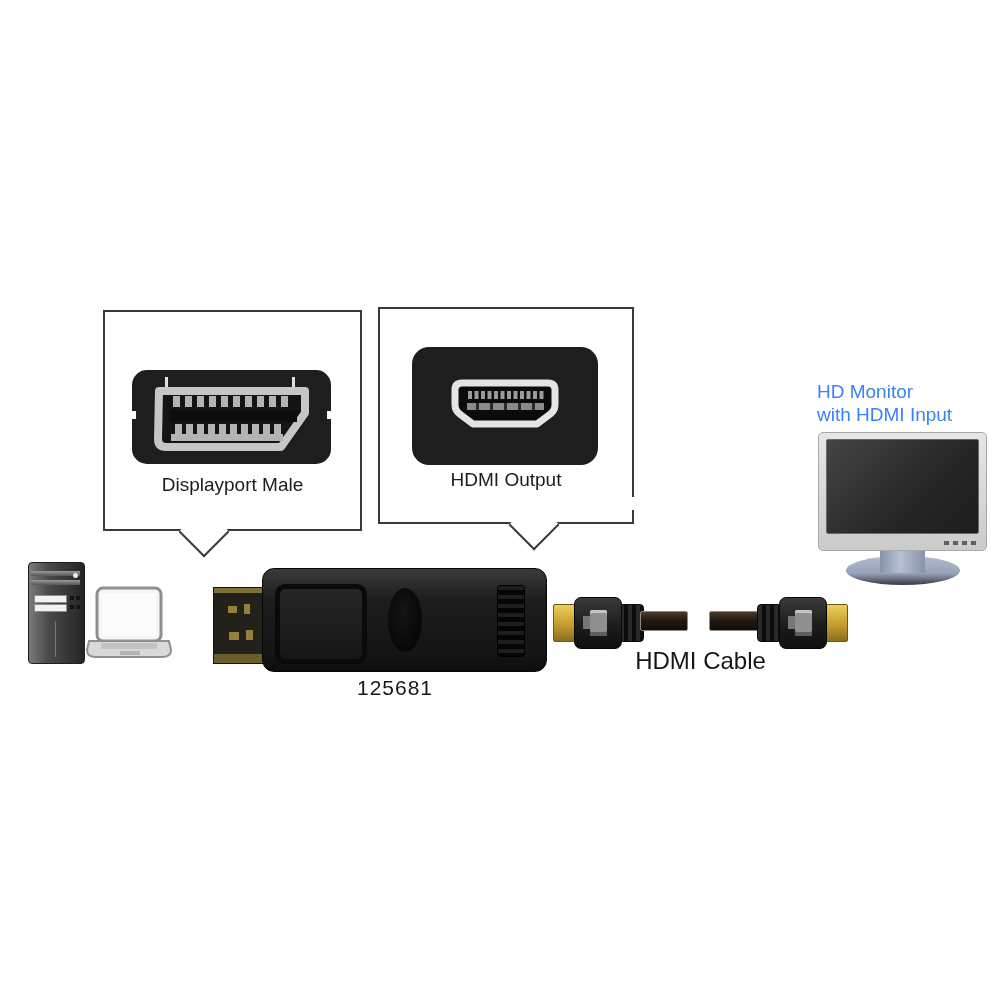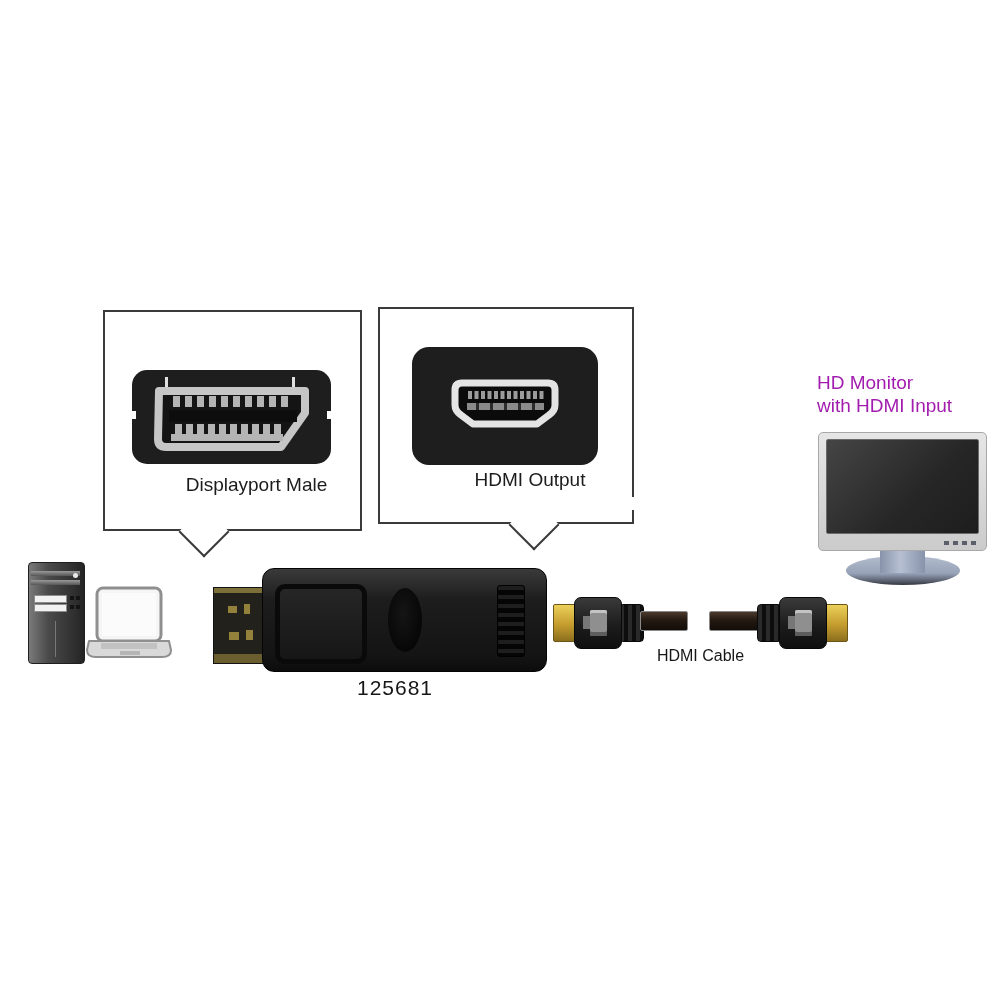--- a/index.html
+++ b/index.html
@@ -3,29 +3,29 @@
 <meta charset="utf-8">
 <style>
   html,body{margin:0;padding:0;background:#ffffff;}
   #canvas{
     position:relative;width:1000px;height:1000px;background:#ffffff;overflow:hidden;
     font-family:"Liberation Sans", sans-serif;color:#1c1c1c;
   }
   .abs{position:absolute;}
   
   .callout{position:absolute;border:2px solid #3a3a3a;background:#ffffff;}
-  .callout-label{position:absolute;width:100%;text-align:center;font-size:19px;color:#1c1c1c;padding-left:24px;}
+  .callout-label{position:absolute;width:100%;text-align:center;font-size:19px;color:#1c1c1c;}
   .vnotch{
     position:absolute;width:34px;height:34px;background:#ffffff;
     border-right:2px solid #3a3a3a;border-bottom:2px solid #3a3a3a;
     transform:rotate(45deg);z-index:5;
   }
   .border-gap{position:absolute;background:#ffffff;z-index:4;}
   
-  .mon-label{position:absolute;font-size:19px;line-height:23px;color:#a21caf;}
+  .mon-label{position:absolute;font-size:19px;line-height:23px;color:#3b82f6;margin-top:9px;}
   .mon-bezel{position:absolute;left:818px;top:432px;width:167px;height:117px;
     background:linear-gradient(180deg,#e6e6e6,#cbcbcb);border:1px solid #a8a8a8;border-radius:5px;z-index:3;}
   .mon-screen{position:absolute;left:7px;top:6px;width:151px;height:93px;
     background:linear-gradient(135deg,#454545,#262626 60%,#1d1d1d);border:1px solid #6a6a6a;border-radius:2px;}
   .mon-buttons{position:absolute;right:8px;bottom:5px;width:34px;height:4px;
     background:repeating-linear-gradient(90deg,#5a5f6b 0 5px,transparent 5px 9px);}
   .mon-stand{position:absolute;left:880px;top:547px;width:45px;height:26px;z-index:2;
     background:linear-gradient(90deg,#8793aa,#b7c0d3 45%,#8793aa);}
   .mon-base{position:absolute;left:846px;top:556px;width:114px;height:29px;border-radius:50%;z-index:1;
     background:linear-gradient(180deg,#b3bccd,#97a2b8 60%,#4a4f5c 92%,#323640);}
@@ -191,15 +191,15 @@
     <div class="hdmi-emblem"></div>
   </div>
   <div class="ferrule" style="left:619px;"></div>
   <div class="cable-seg" style="left:640px;width:46px;"></div>
   <div class="cable-seg" style="left:709px;width:50px;"></div>
   <div class="ferrule" style="left:757px;"></div>
   <div class="hdmi-conn" style="left:779px;">
     <div class="hdmi-emblem"></div>
   </div>
   <div class="gold-tip" style="left:824px;"></div>
-  <div class="diagram-label" style="left:628px;top:647px;width:145px;text-align:center;font-size:16px;">HDMI Cable</div>
+  <div class="diagram-label" style="left:628px;top:647px;width:145px;text-align:center;font-size:24px;">HDMI Cable</div>
 
 </div>
 
 </body></html>

